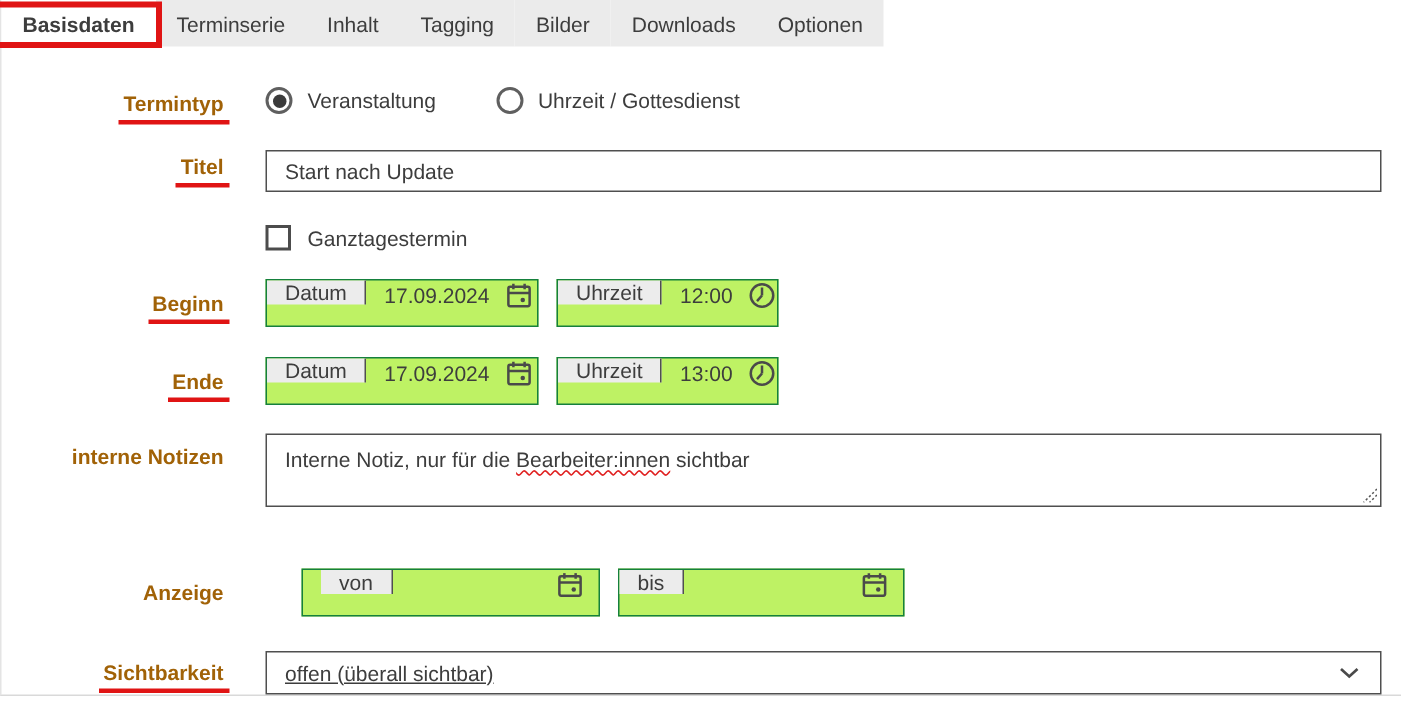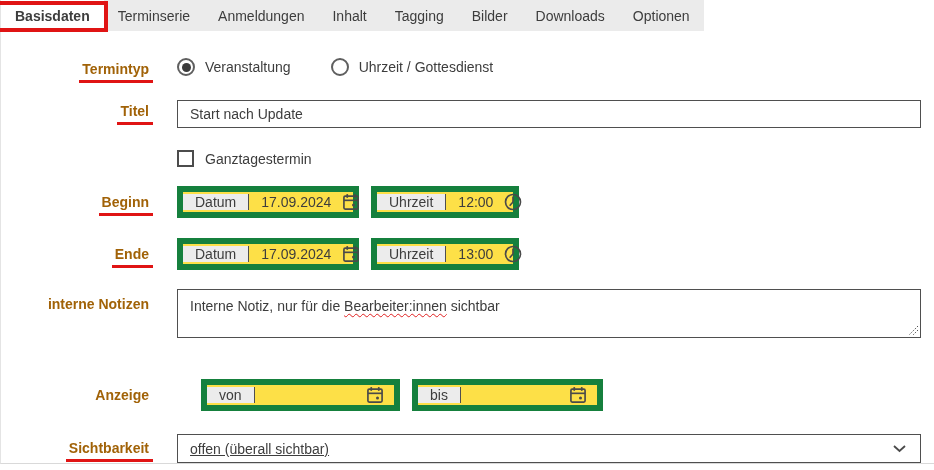--- a/index.html
+++ b/index.html
@@ -89,42 +89,42 @@
   
   .checkbox {
     width:17px; height:17px;
     border:2px solid #4c4c4c; background:#fff;
     flex:0 0 17px;
   }
   .checkbox-label { margin-left:11px; font-size:14px; }
 
   
   .input-group {
-    display:flex; align-items:center;
-    border:6px solid #15803d; background:#fde047;
+    display:flex; align-items:flex-start;
+    border:1px solid #15803d; background:#bef264;
     height:32px;
   }
   .input-group + .input-group { margin-left:12px; }
   .group-prefix {
     background:#ececec;
     border-right:1px solid #4f4f4f;
     display:flex; align-items:center;
     padding:0 12px;
     font-size:14px; color:#3d3d3d; white-space:nowrap;
   }
   .group-value {
     display:flex; align-items:center; justify-content:space-between;
     padding:0 9px 0 12px;
     font-size:14px; color:#3d3d3d;
     flex:1;
   }
   .group-value .icon { margin-left:10px; display:flex; flex:0 0 auto; }
   .g-datum   { width:182px; }
   .g-uhrzeit { width:148px; }
-  .g-von     { width:199px; }
+  .g-von     { width:199px;padding-left:12px; }
   .g-bis     { width:191px; }
 
   
   .textarea-wrap { position:relative; width:100%; }
   .textarea {
     width:100%; height:49px;
     border:1px solid #4f4f4f; background:#fff;
     font-size:14px; color:#3d3d3d;
     padding:7px 12px;
     line-height:1.3;
@@ -154,23 +154,20 @@
 
 <div class="page">
 
   <div class="tabbar">
     <div class="tab active">
       <span>Basisdaten</span>
       <span class="annotation-box"></span>
     </div>
     <div class="tab">
         <span>Terminserie</span>
-      </div>
-    <div class="tab">
-        <span>Anmeldungen</span>
       </div>
     <div class="tab">
         <span>Inhalt</span>
       </div>
     <div class="tab">
         <span>Tagging</span>
       </div>
     <div class="tab">
         <span>Bilder</span>
       </div>

